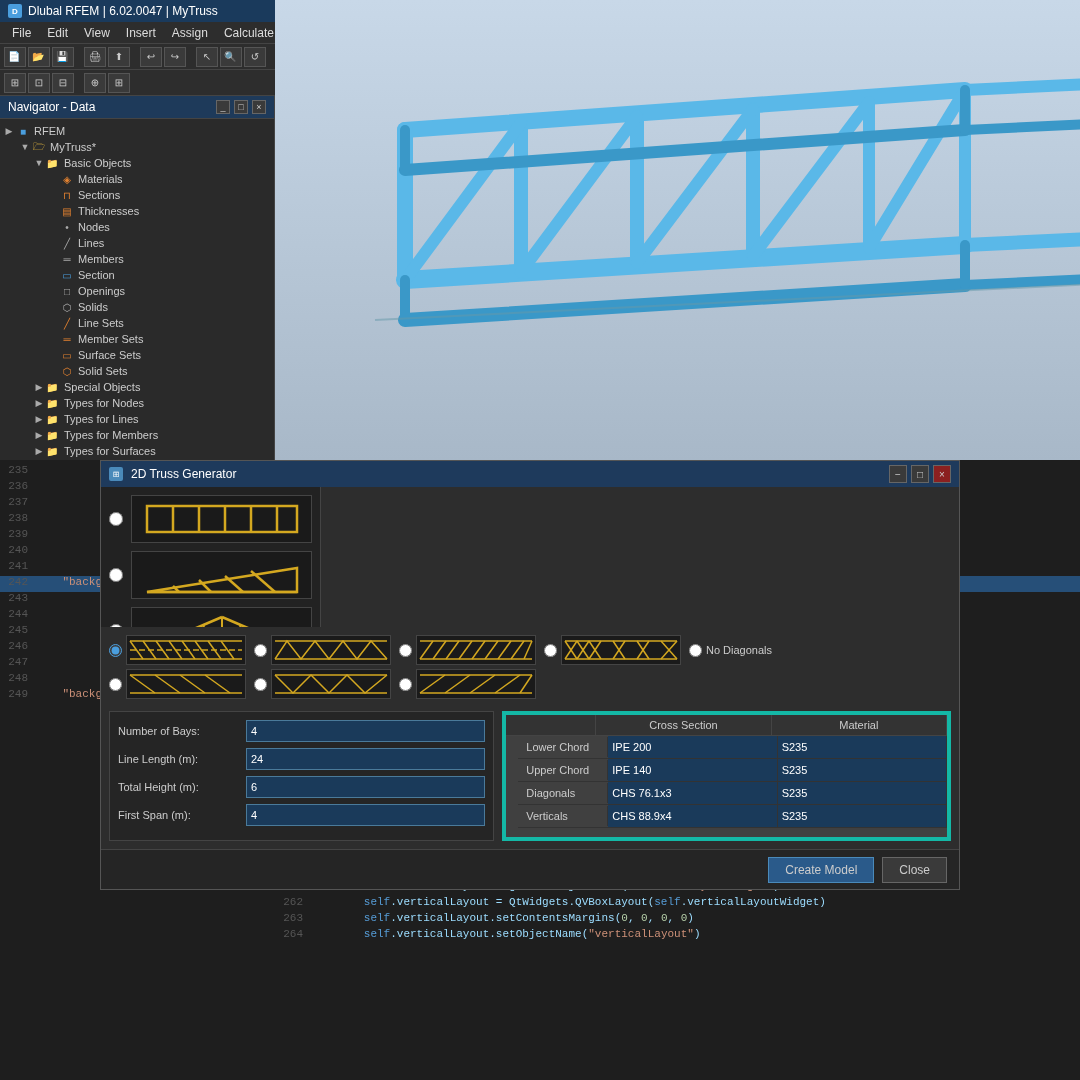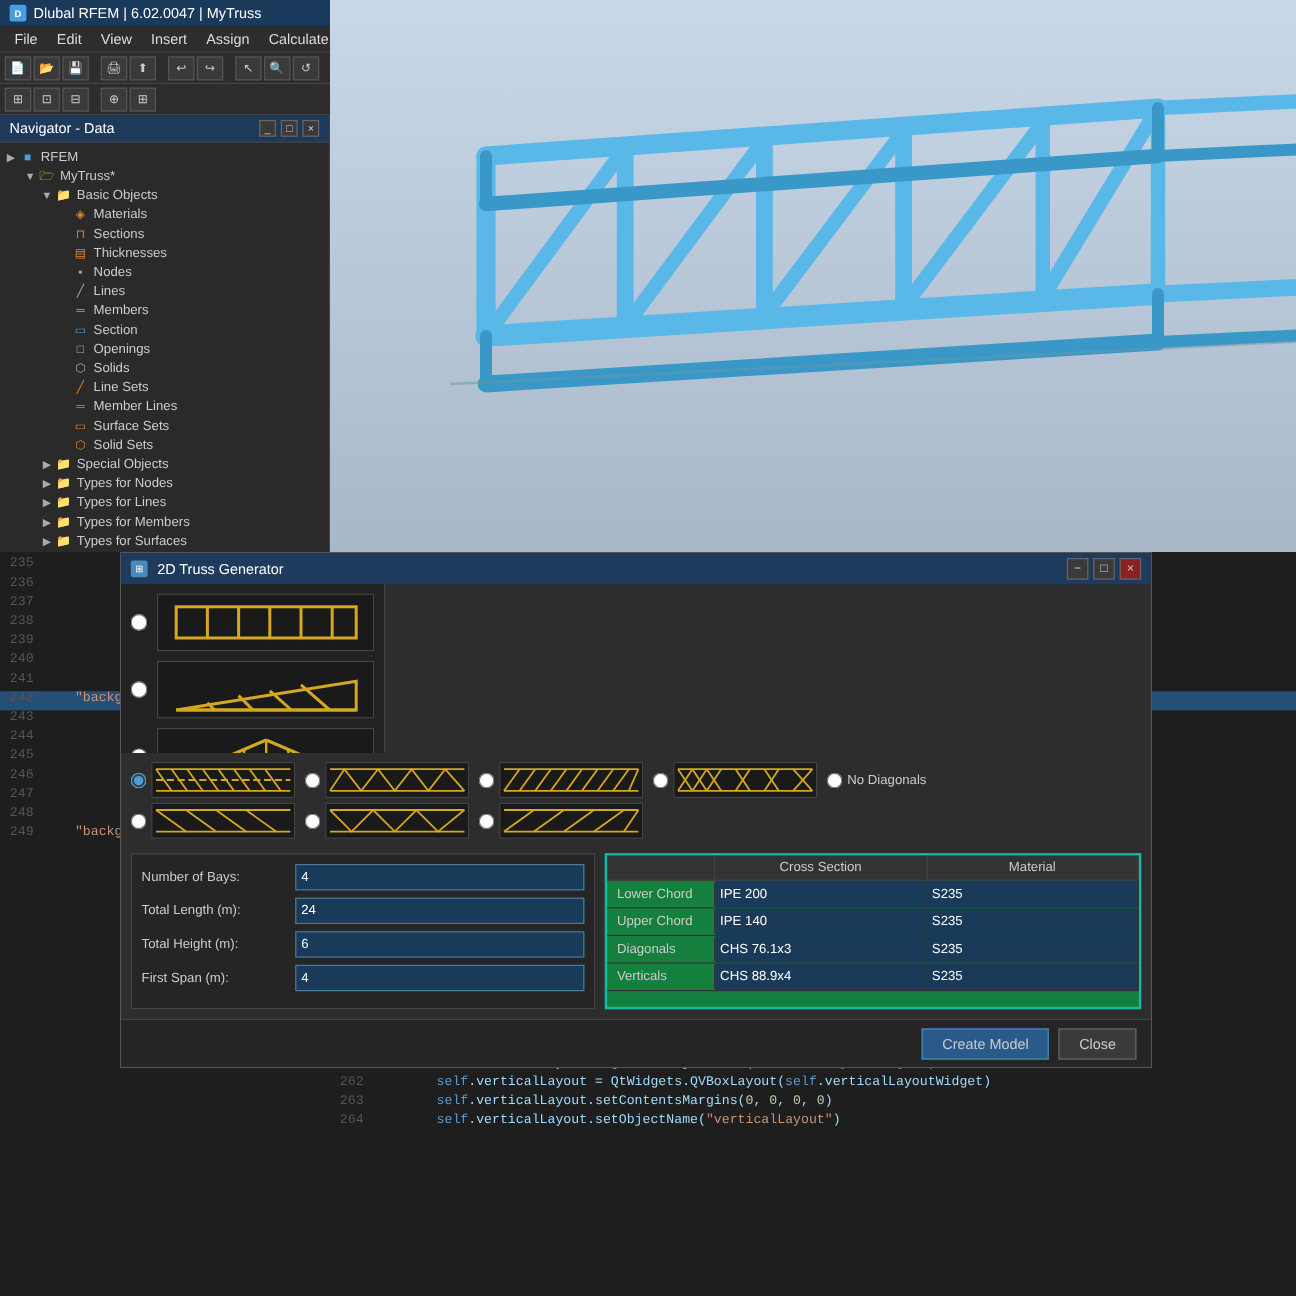--- a/index.html
+++ b/index.html
@@ -307,41 +307,42 @@
       height: 22px;
       background: #1a3a5a;
       border: 1px solid #4a7a9a;
       color: #fff;
       padding: 0 4px;
       font-size: 11px;
     }
 
     
     #cross-section-panel {
-      background: #15803d;
-      border: 2px solid #14b8a6;
+      background: #404040;
+      border: 4px solid #14b8a6;
       flex: 1.2;
     }
     #cross-section-panel .cs-header {
       display: flex;
       background: #333;
       border-bottom: 1px solid #444;
     }
     .cs-col-header {
       flex: 1;
       padding: 4px 8px;
       color: #ccc;
       font-size: 11px;
       border-right: 1px solid #444;
       text-align: center;
     }
     .cs-row {
       display: flex;
       border-bottom: 1px solid #333;
       align-items: center;
+      margin-left: 12px;
     }
     .cs-row-label {
       width: 90px;
       padding: 4px 8px;
       color: #ccc;
       font-size: 11px;
       border-right: 1px solid #333;
     }
     .cs-input {
       flex: 1;
@@ -568,21 +569,21 @@
         <span class="item-label">Solids</span>
       </div>
       <div class="nav-item indent3">
         <div class="expand-btn" style="width:14px;"></div>
         <div class="item-icon" style="color:#e08030;">╱</div>
         <span class="item-label">Line Sets</span>
       </div>
       <div class="nav-item indent3">
         <div class="expand-btn" style="width:14px;"></div>
         <div class="item-icon" style="color:#e08030;">═</div>
-        <span class="item-label">Member Lines</span>
+        <span class="item-label">Member Sets</span>
       </div>
       <div class="nav-item indent3">
         <div class="expand-btn" style="width:14px;"></div>
         <div class="item-icon" style="color:#e08030;">▭</div>
         <span class="item-label">Surface Sets</span>
       </div>
       <div class="nav-item indent3">
         <div class="expand-btn" style="width:14px;"></div>
         <div class="item-icon" style="color:#e08030;">⬡</div>
         <span class="item-label">Solid Sets</span>
@@ -1109,21 +1110,21 @@
       </div>
 
       <div id="form-section">
 
         <div class="form-group">
           <div class="form-row">
             <span class="form-label">Number of Bays:</span>
             <input type="text" class="form-input" value="4" style="">
           </div>
           <div class="form-row">
-            <span class="form-label">Total Length (m):</span>
+            <span class="form-label">Line Length (m):</span>
             <input type="text" class="form-input" value="24" style="">
           </div>
           <div class="form-row">
             <span class="form-label">Total Height (m):</span>
             <input type="text" class="form-input" value="6" style="">
           </div>
           <div class="form-row">
             <span class="form-label">First Span (m):</span>
             <input type="text" class="form-input" value="4" style="">
           </div>

